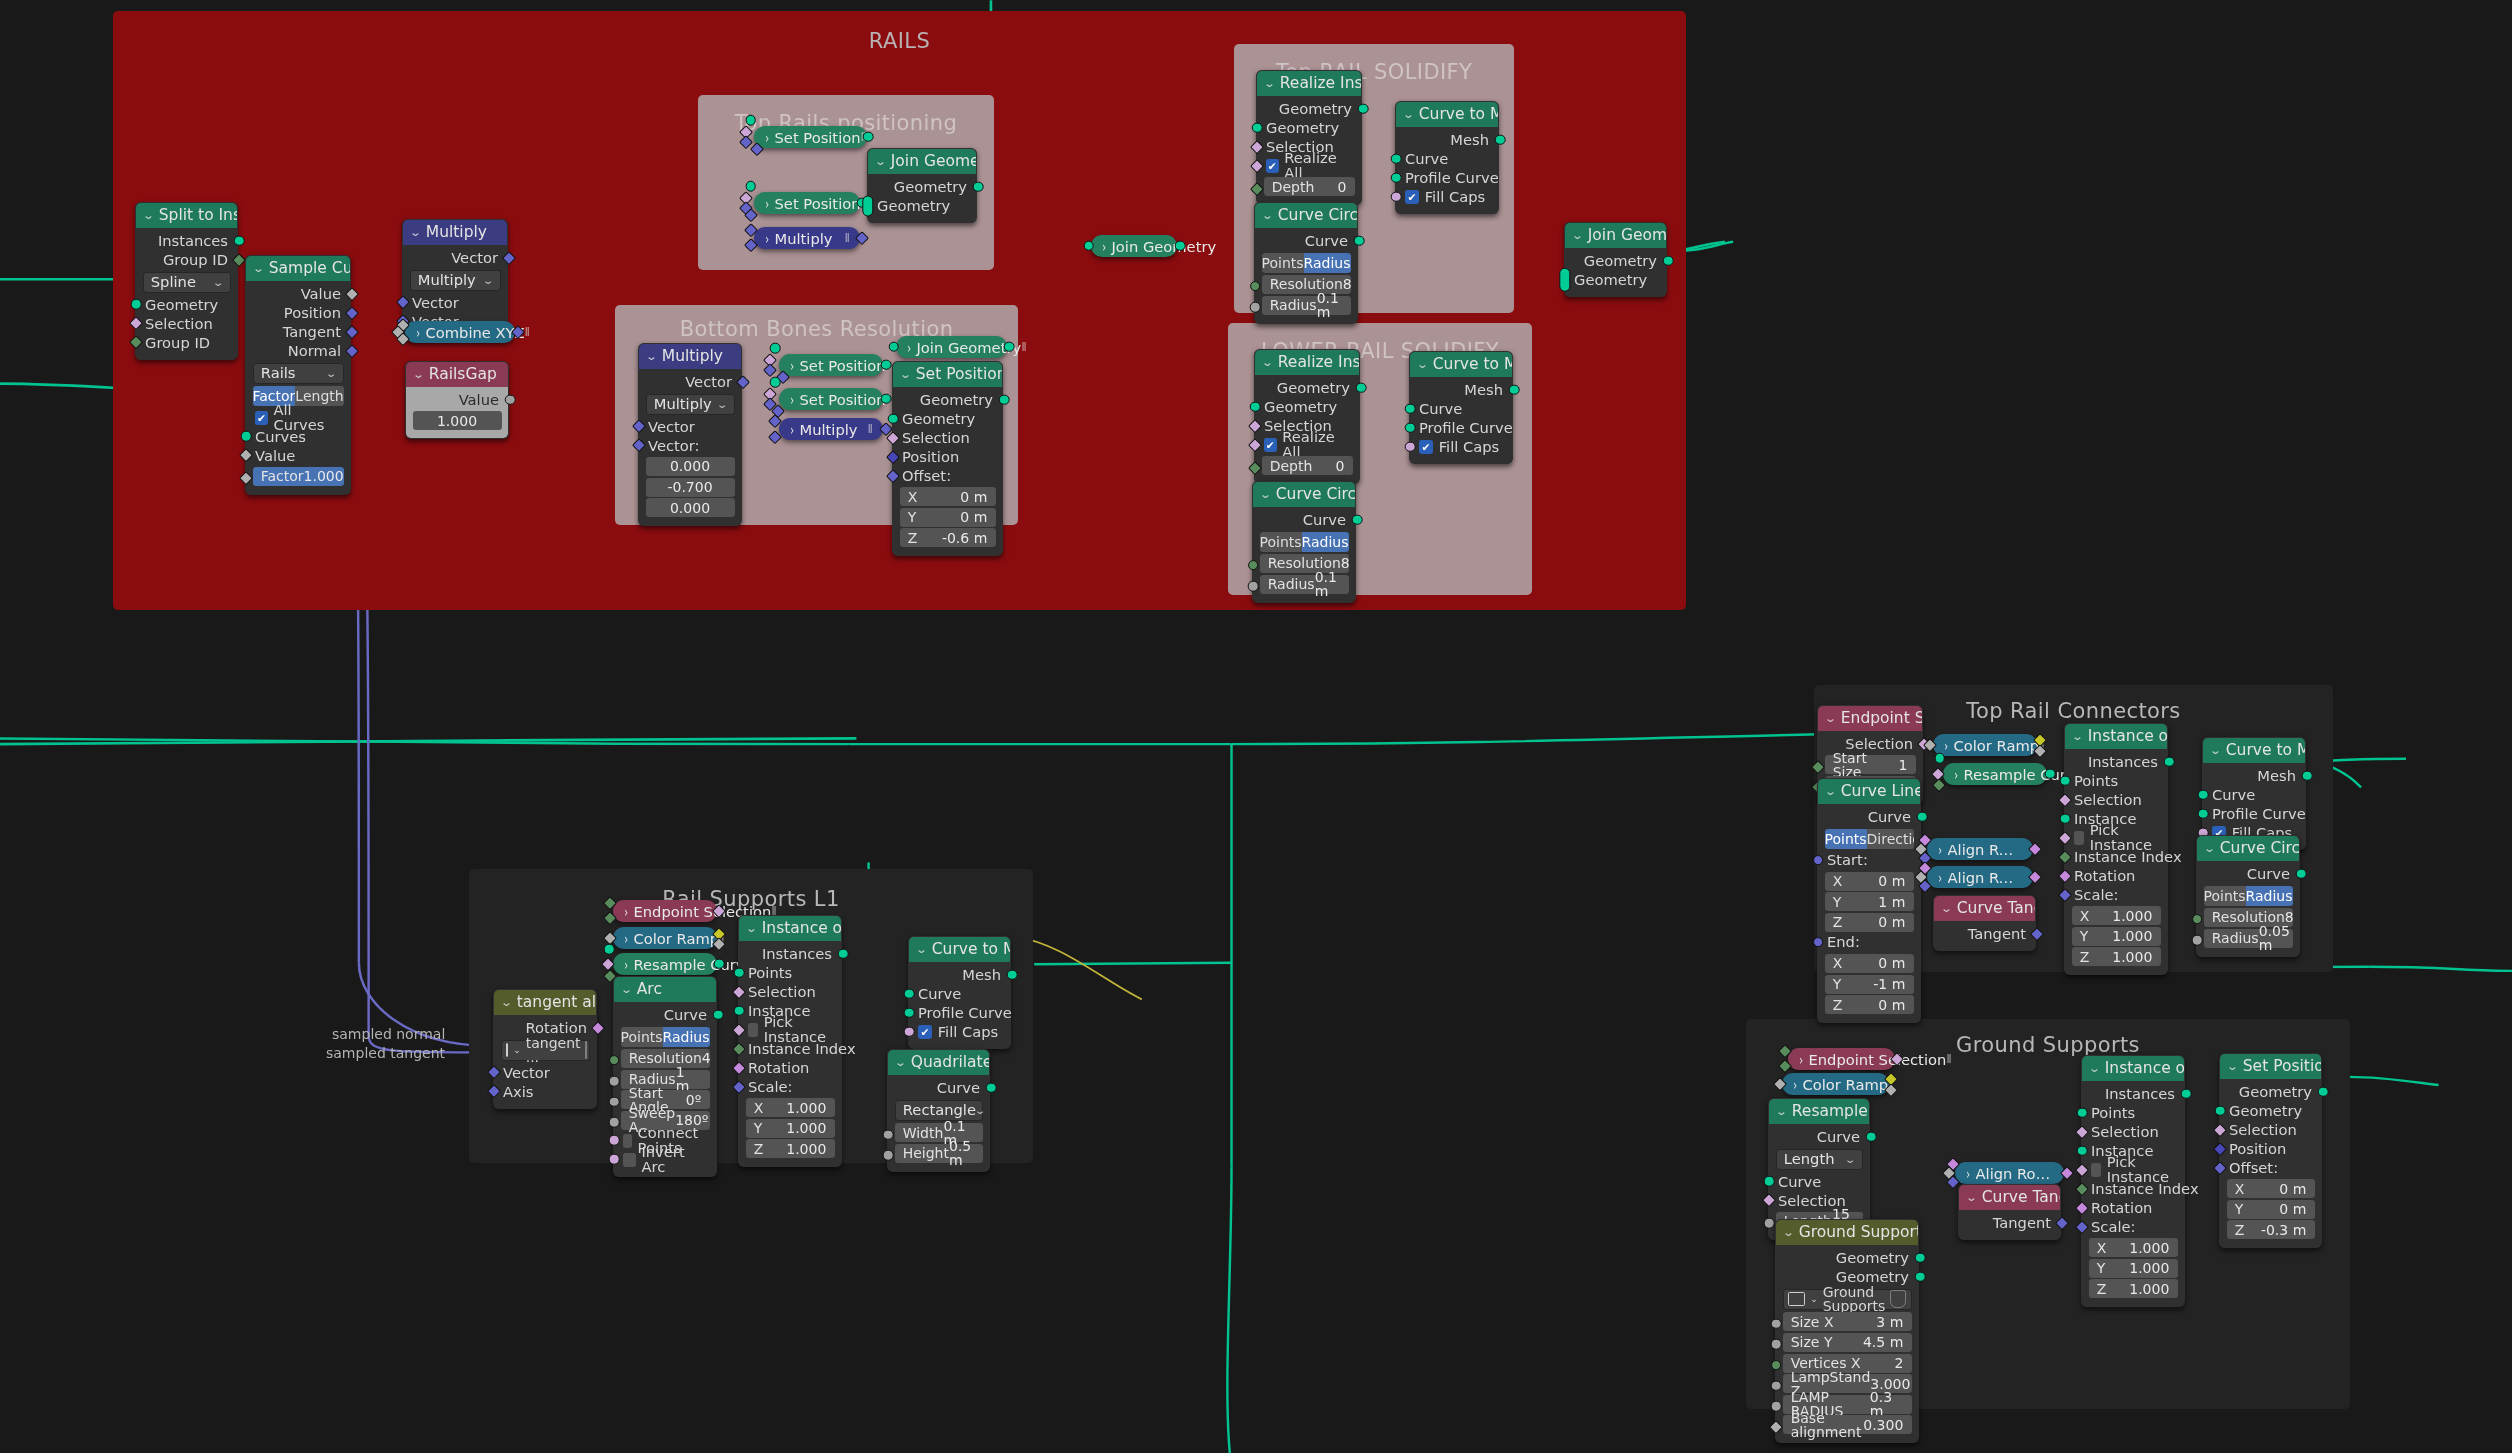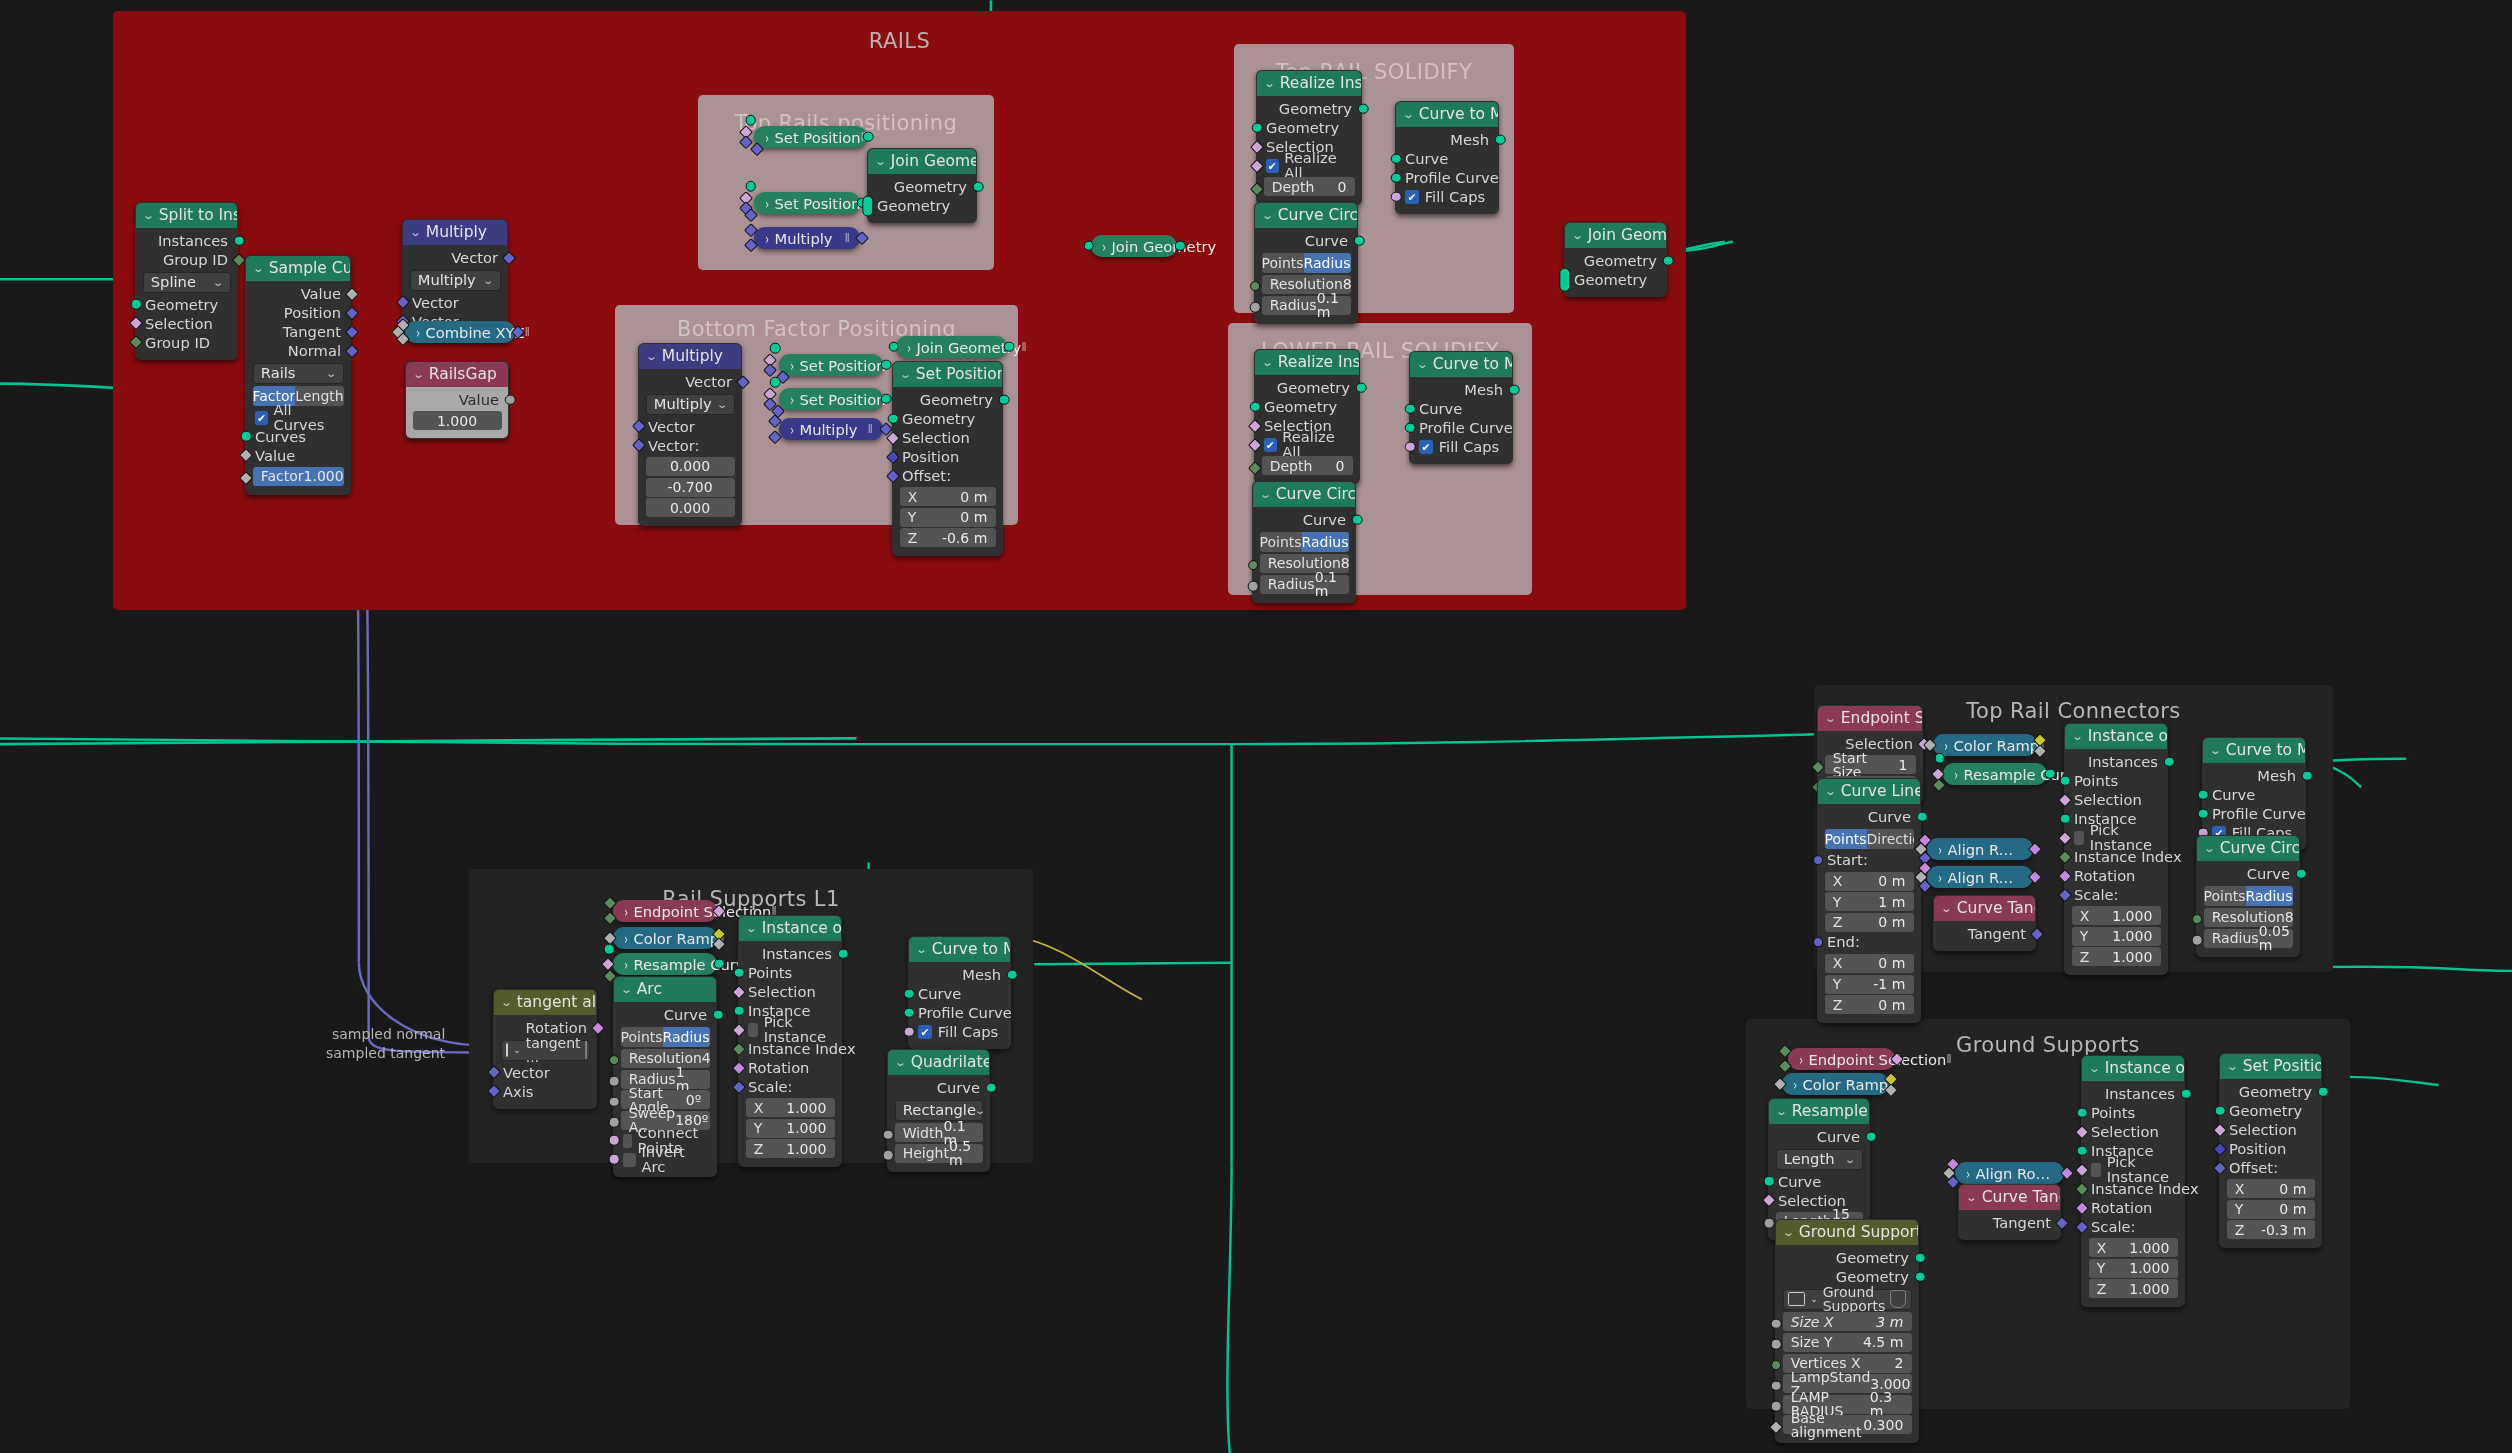--- a/index.html
+++ b/index.html
@@ -307,21 +307,21 @@
 
   <div class="frame" style="left:113px;top:11.4px;width:1573px;height:599px;background:#8a0c0f;">
     <div class="frame-label" style="top:18px;font-size:21px;">RAILS</div>
   </div>
 
   <div class="frame" style="left:698px;top:95px;width:296px;height:175px;background:#ab9294;">
     <div class="frame-label" style="top:15.5px;font-size:21px;color:#cfc3c4;">Top Rails positioning</div>
   </div>
 
   <div class="frame" style="left:615px;top:305px;width:403px;height:220px;background:#ab9294;">
-    <div class="frame-label" style="top:12.2px;font-size:21px;color:#cfc3c4;">Bottom Factor Positioning</div>
+    <div class="frame-label" style="top:12.2px;font-size:21px;color:#cfc3c4;">Bottom Bones Resolution</div>
   </div>
 
   <div class="frame" style="left:1234px;top:44px;width:280px;height:269px;background:#ab9294;">
     <div class="frame-label" style="top:15.5px;font-size:21px;color:#cfc3c4;">Top RAIL SOLIDIFY</div>
   </div>
 
   <div class="frame" style="left:1228px;top:323px;width:304px;height:272px;background:#ab9294;">
     <div class="frame-label" style="top:15.5px;font-size:21px;color:#cfc3c4;">LOWER RAIL SOLIDIFY</div>
   </div>
 
@@ -1365,21 +1365,21 @@
       <div class="row out">
         <span>Geometry</span>
         <span class="sock s-geo" style="left:144px;top:9px;"></span>
       </div>
       <div class="idrow">
         <span class="ic"></span>
         <span class="caret" style="font-size:9px;">⌄</span>
         <span style="flex:1;">Ground Supports</span>
         <span class="shield"></span>
       </div>
-      <div style="position:relative;font-style:italic;">
+      <div style="position:relative;">
         <span class="sock s-float" style="left:0;top:11.4px;"></span>
         <div class="field">
           <span>Size X</span>
           <span class="v">3 m</span>
         </div>
       </div>
       <div style="position:relative;">
         <span class="sock s-float" style="left:0;top:11.4px;"></span>
         <div class="field">
           <span>Size Y</span>

